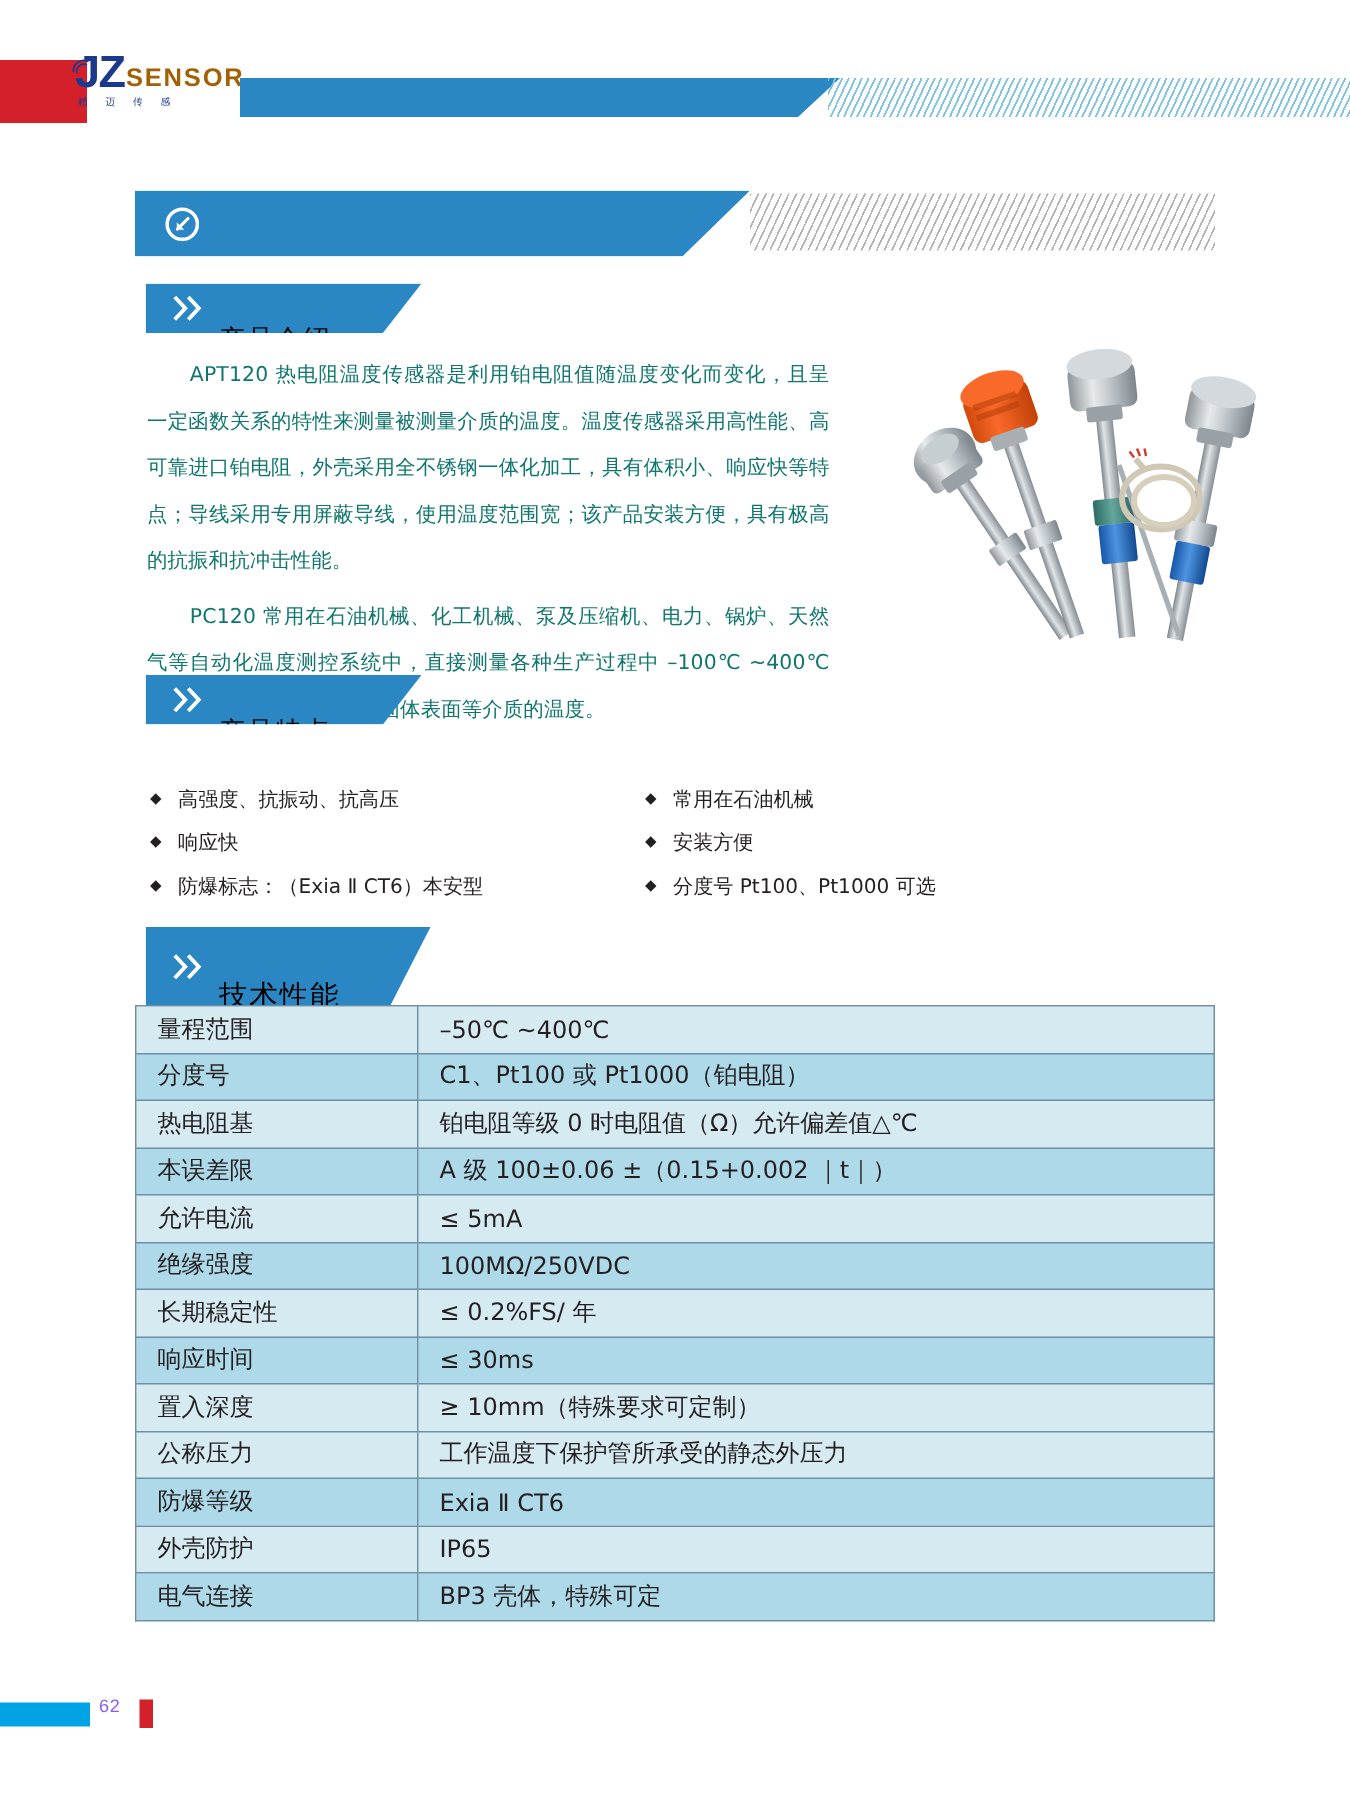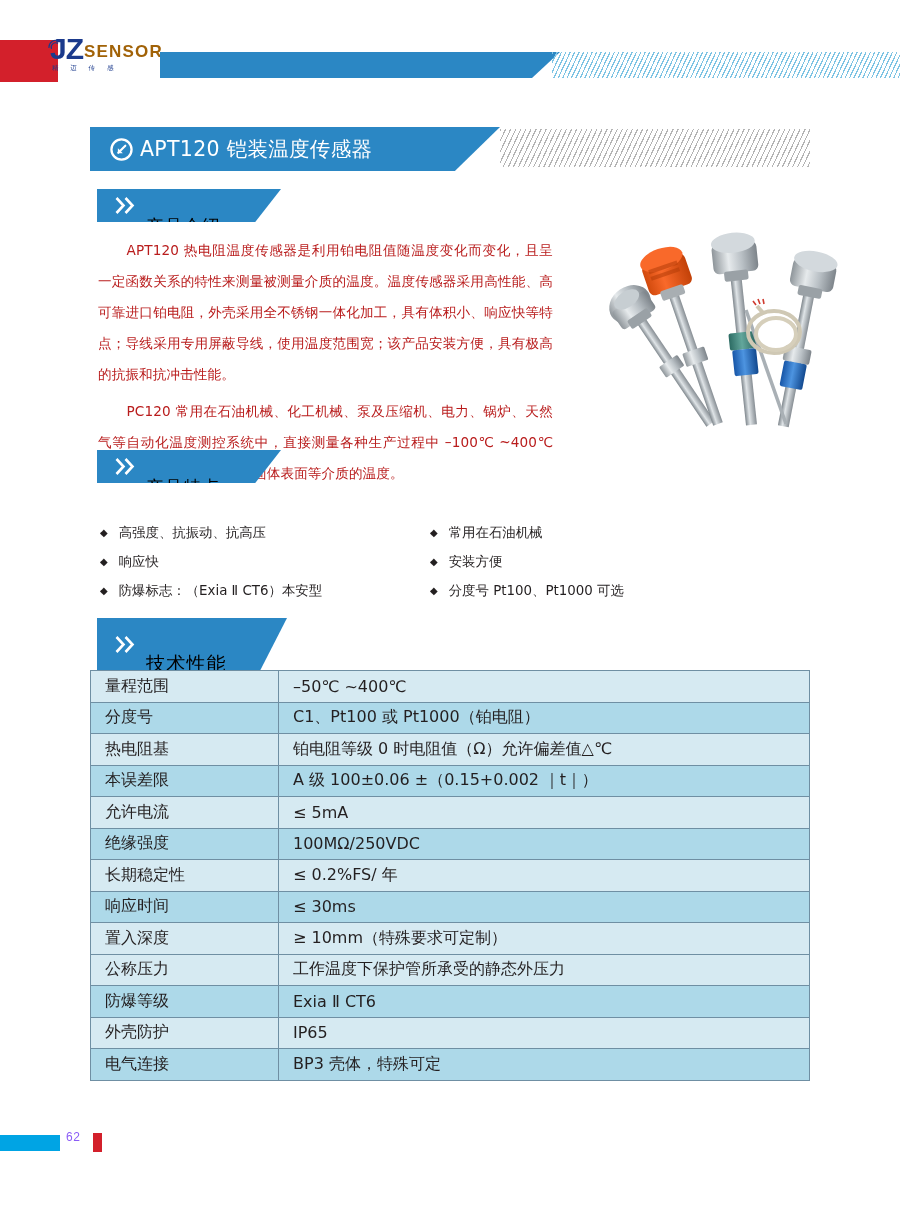--- a/index.html
+++ b/index.html
@@ -158,21 +158,21 @@
   
   .intro-body {
     position: absolute;
     left: 98px; top: 235px;
     width: 470px;
   }
   .para {
     font-family: "DejaVu Sans", "Liberation Sans", sans-serif;
     font-size: 13.6px;
     line-height: 31px;
-    color: #b91c1c;
+    color: #0f766e;
     text-indent: 2.1em;
     text-align: justify;
     margin: 0 15px 6px 0;
     letter-spacing: 0.1px;
   }
 
   
   .product-img {
     position: absolute;
     left: 600px; top: 228px;
@@ -272,21 +272,20 @@
   <div class="header-hatch"></div>
 </div>
 
 <div class="title-row">
   <div class="title-bar">
     <svg class="title-icon" viewBox="0 0 24 24">
       <circle cx="12" cy="12" r="10.5" fill="none" stroke="#ffffff" stroke-width="2.4"></circle>
       <path d="M16 8 L8.6 15.4" stroke="#ffffff" stroke-width="2.2" stroke-linecap="round"></path>
       <path d="M8.2 10.6 L8.2 15.8 L13.4 15.8 Z" fill="#ffffff"></path>
     </svg>
-    <span class="title-text">APT120 铠装温度传感器</span>
   </div>
   <div class="title-hatch"></div>
 </div>
 
 <div class="section-head sec-intro">
   <svg class="chev-icon" viewBox="0 0 21 17">
     <path d="M1.5 1 L8.5 8.5 L1.5 16" fill="none" stroke="#ffffff" stroke-width="2.6" stroke-linejoin="miter"></path>
     <path d="M10.5 1 L17.5 8.5 L10.5 16" fill="none" stroke="#ffffff" stroke-width="2.6" stroke-linejoin="miter"></path>
   </svg>
   <span class="sec-label">产品介绍</span>

